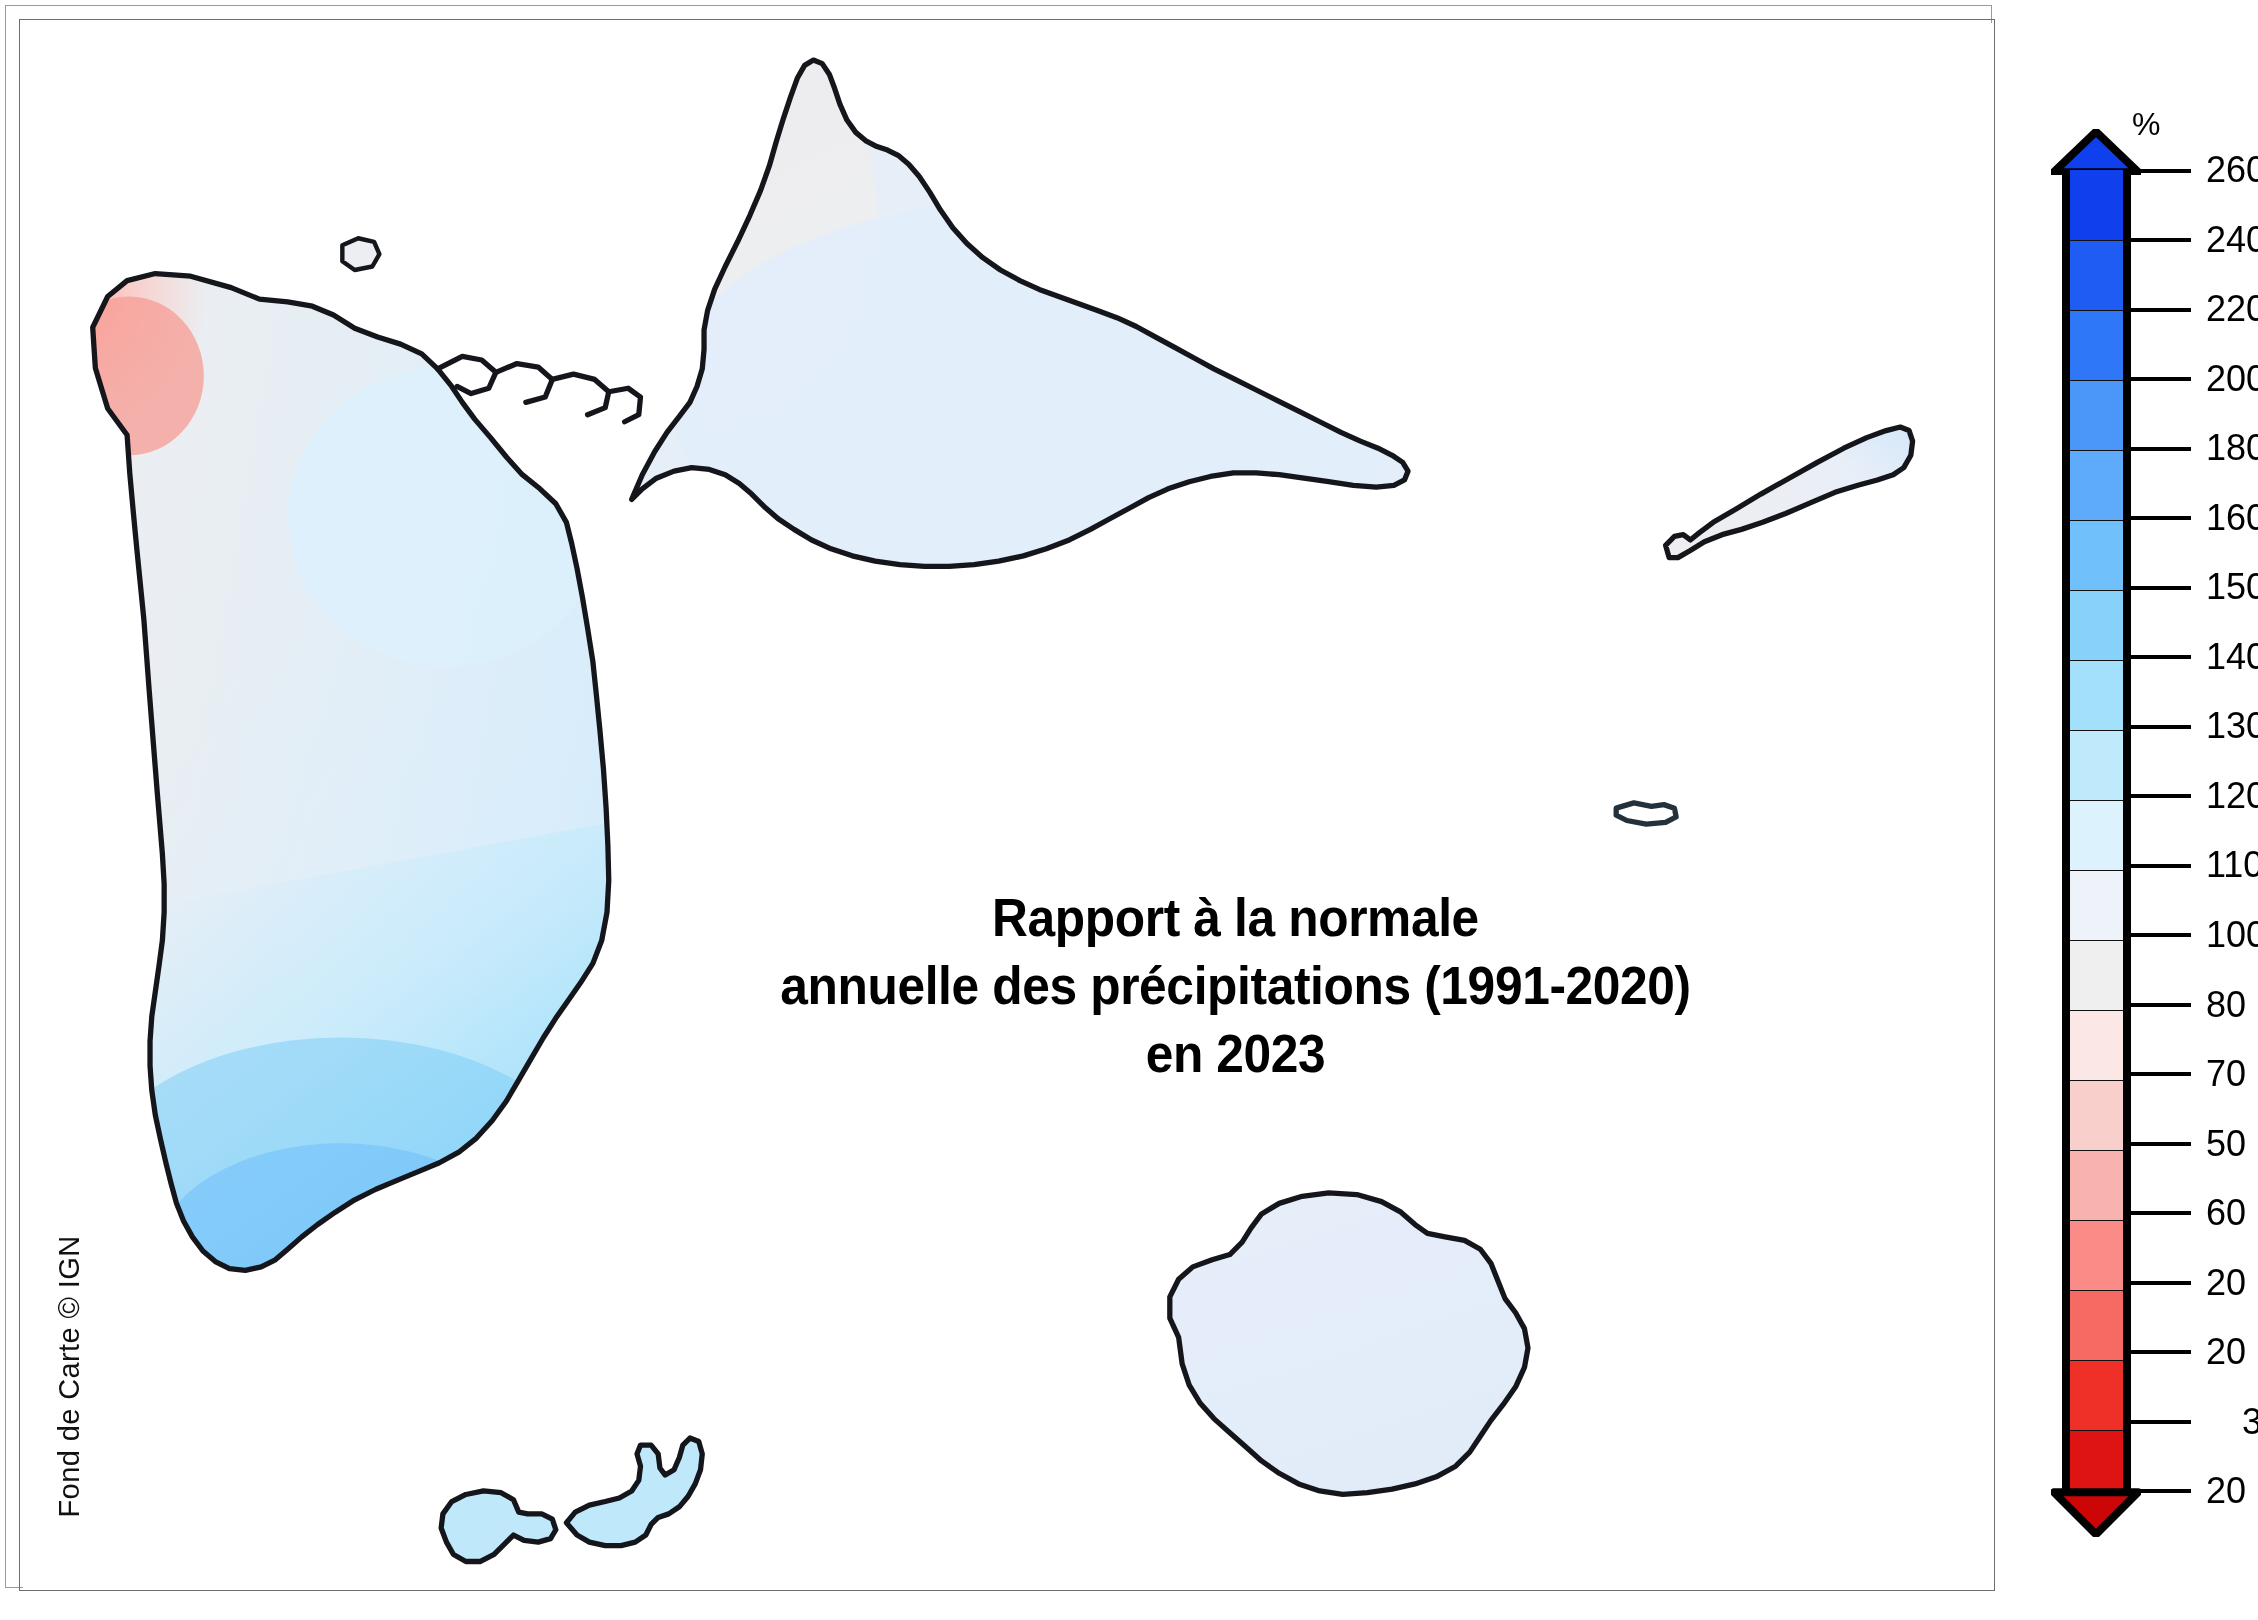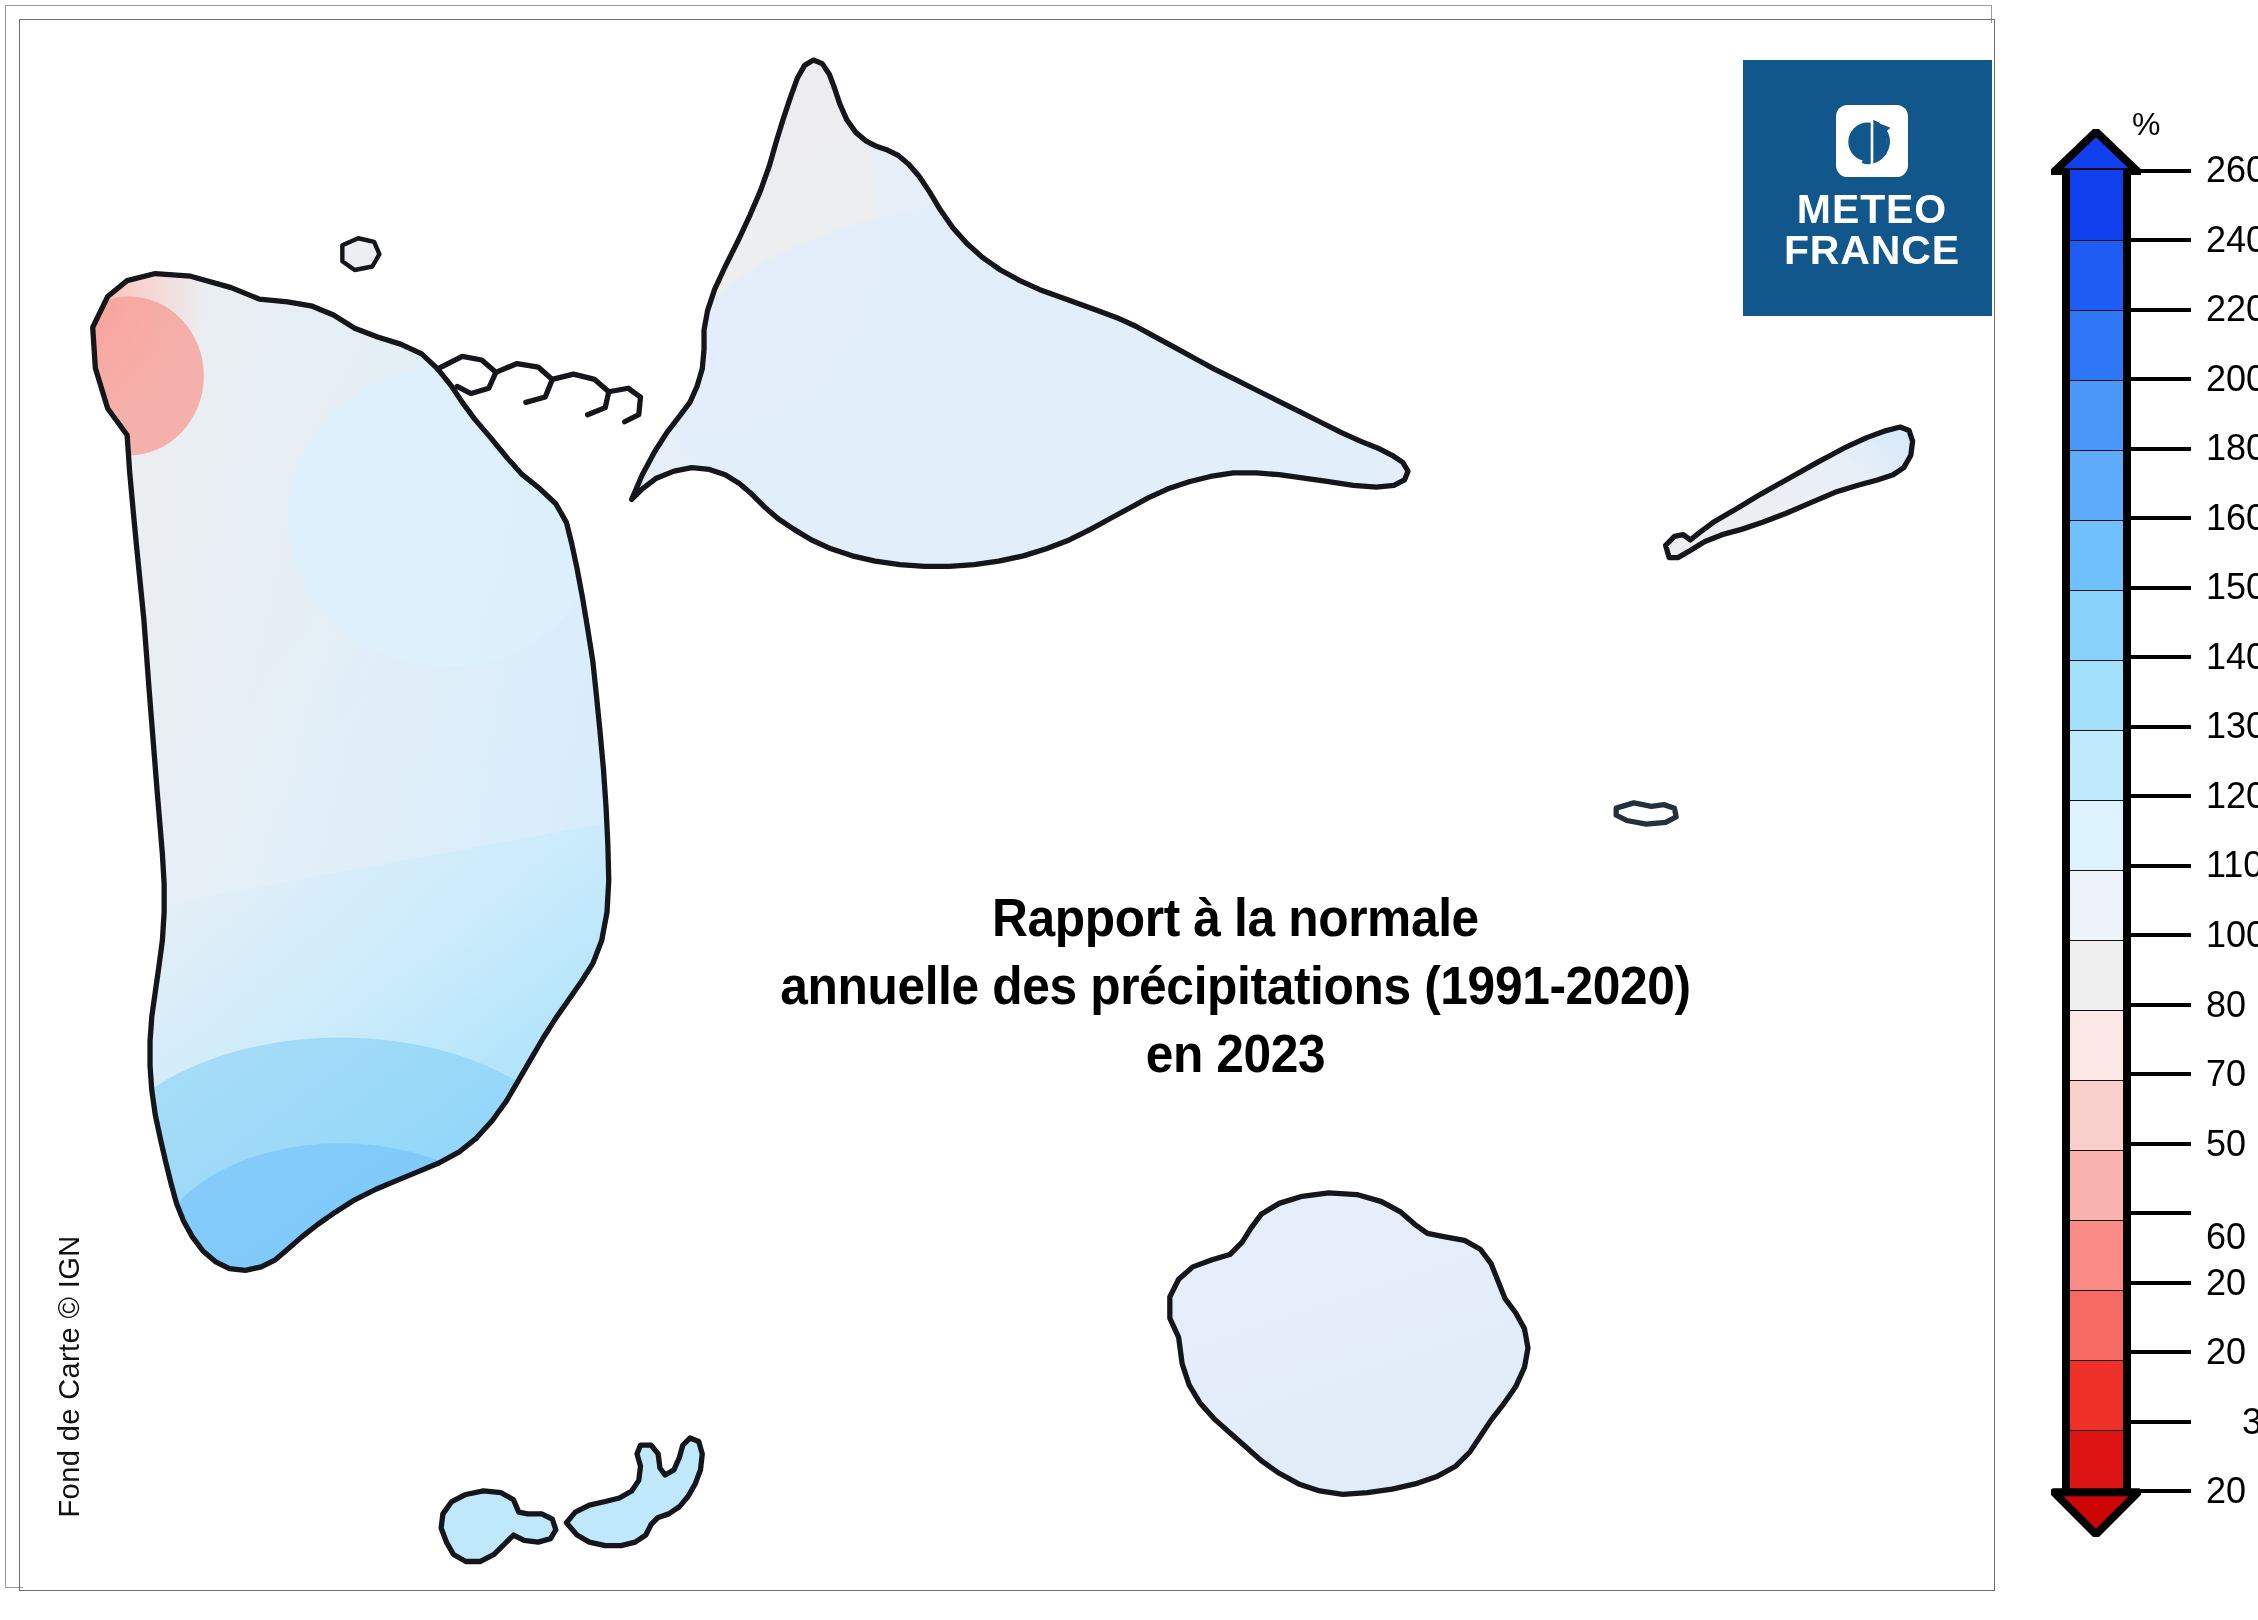--- a/index.html
+++ b/index.html
@@ -281,34 +281,20 @@
                L698,1652 L700,1636 L696,1622 L700,1612 L712,1612 L720,1622
                L722,1638 L728,1646 L738,1640 L744,1626 L748,1612 L756,1604
                L766,1608 L770,1622 L768,1640 L762,1656 L754,1670 L744,1682
                L732,1690 L720,1694 L712,1702 L706,1714 L694,1722 L678,1726
                L660,1726 L642,1722 L628,1714 Z" fill="#bfe8fb" stroke="#15161c" stroke-width="6" stroke-linejoin="round"></path>
     </g>
   </svg>
 
   <div class="credit">Fond de Carte © IGN</div>
 
-  <div class="logo">
-    <div class="logo-mark">
-      <svg width="72" height="72" viewBox="0 0 82 82">
-        <circle cx="36" cy="42" r="22" fill="#11578c"></circle>
-        <path d="M40,18 C58,24 64,40 56,54 C50,64 38,68 30,64" fill="none" stroke="#11578c" stroke-width="4"></path>
-        <path d="M41,16 L41,70" stroke="#ffffff" stroke-width="3"></path>
-        <path d="M52,22 L62,26 L54,33 Z" fill="#11578c"></path>
-      </svg>
-    </div>
-    <div class="logo-text">
-      <span>METEO</span>
-      <span>FRANCE</span>
-    </div>
-  </div>
 
   <div class="map-title">
     <span>Rapport à la normale</span>
     <span>annuelle des précipitations (1991-2020)</span>
     <span>en 2023</span>
   </div>
 
 </div>
 
 <div class="cbar-wrap">
@@ -371,21 +357,21 @@
       <div class="tick-label" style="top: 759px;">110</div>
       <div class="tick-line" style="top: 827px;"></div>
       <div class="tick-label" style="top: 829px;">100</div>
       <div class="tick-line" style="top: 897px;"></div>
       <div class="tick-label" style="top: 899px;">80</div>
       <div class="tick-line" style="top: 966px;"></div>
       <div class="tick-label" style="top: 968px;">70</div>
       <div class="tick-line" style="top: 1036px;"></div>
       <div class="tick-label" style="top: 1038px;">50</div>
       <div class="tick-line" style="top: 1105px;"></div>
-      <div class="tick-label" style="top: 1107px; margin-top: 24px;">60</div>
+      <div class="tick-label" style="top: 1107px;">60</div>
       <div class="tick-line" style="top: 1175px;"></div>
       <div class="tick-label" style="top: 1177px;">20</div>
       <div class="tick-line" style="top: 1244px;"></div>
       <div class="tick-label" style="top: 1246px;">20</div>
       <div class="tick-line" style="top: 1314px;"></div>
       <div class="tick-label" style="top: 1316px; margin-left: 36px;">30</div>
       <div class="tick-line" style="top: 1383px;"></div>
       <div class="tick-label" style="top: 1385px; text-align: right;">20</div>
     </div>
 </div>

